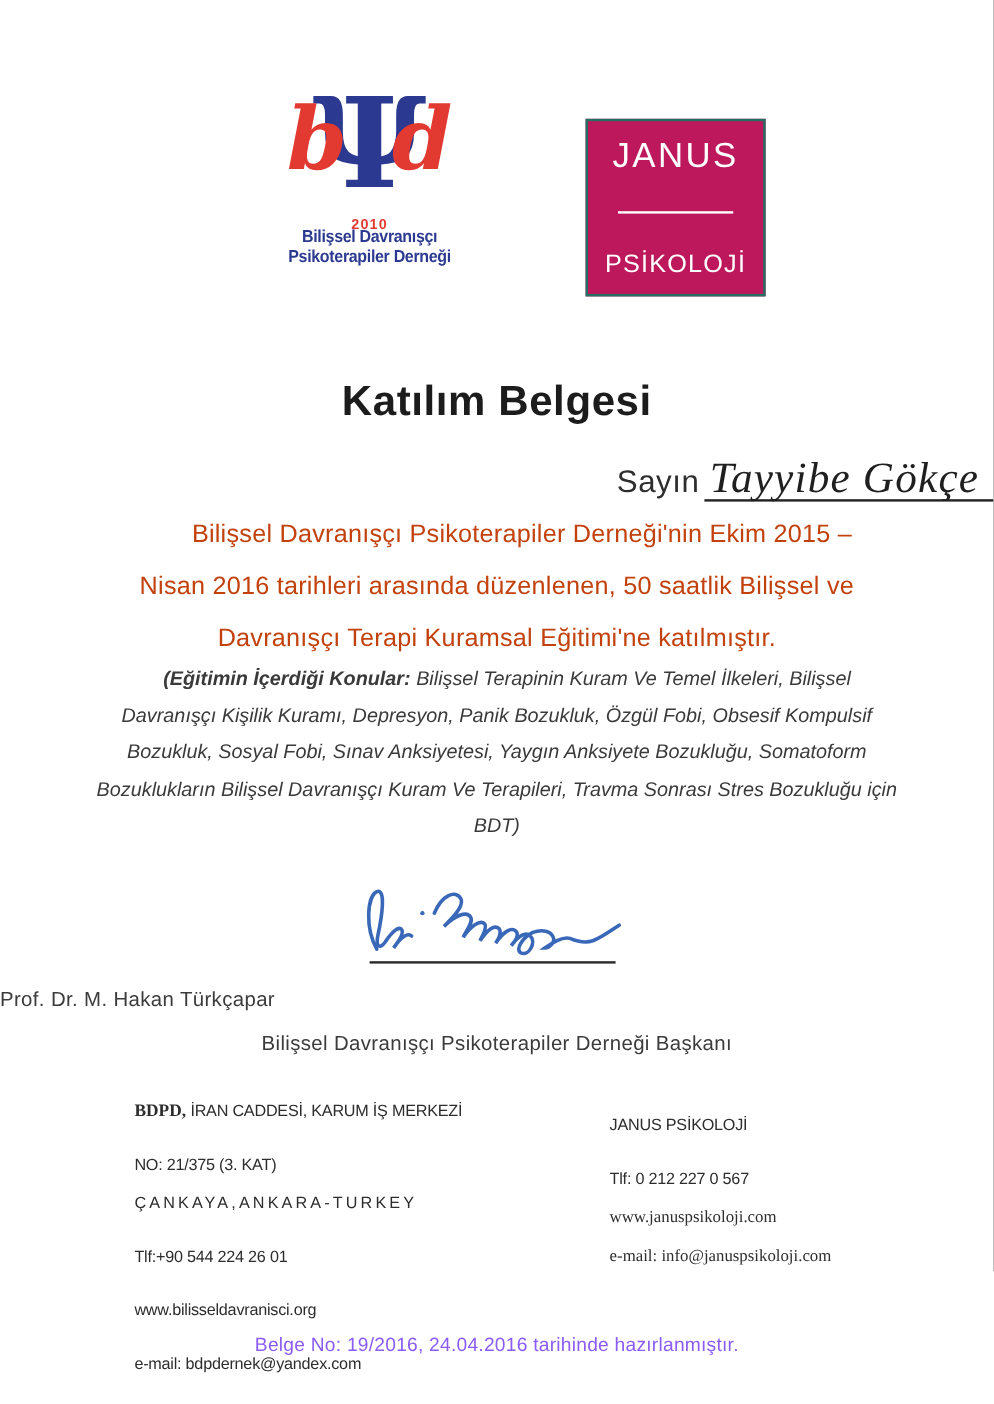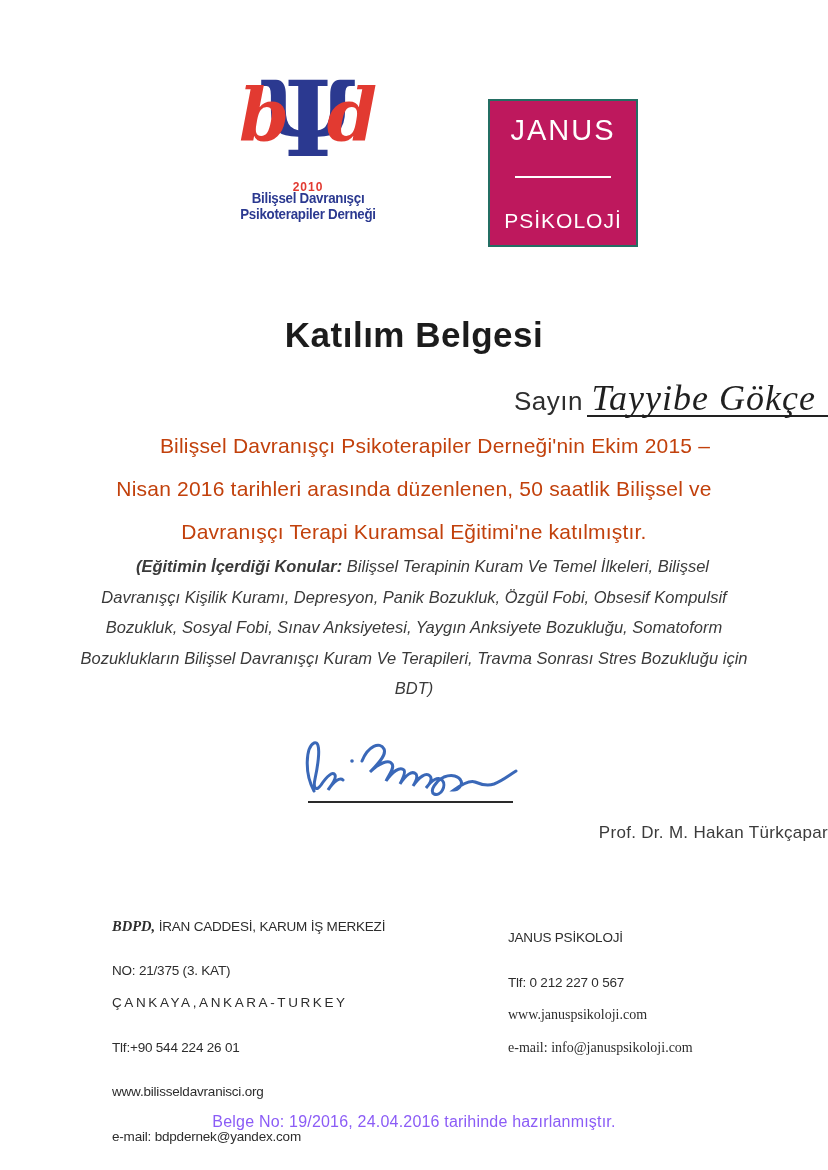--- a/index.html
+++ b/index.html
@@ -85,34 +85,34 @@
     font-style:italic; color:#3a3a3a;
   }
   .topics-lead { font-weight:700;margin-left:17px; }
 
   
   .signature-block { position:absolute; left:300px; top:733px; width:228px; }
   .signature-svg { display:block; width:228px; height:68px; }
   .signature-rule { width:205px; height:2px; background:#2a2a2a; margin-left:8px; }
   .signer-name {
     position:absolute; left:0; top:823px; width:100%;
-    text-align:right; font-size:17px; color:#3b3b3b; letter-spacing:0.3px;
+    text-align:left; font-size:17px; color:#3b3b3b; letter-spacing:0.3px;
   }
   .signer-title {
     position:absolute; left:0; top:860px; width:100%;
     text-align:center; font-size:17px; color:#3b3b3b; letter-spacing:0.3px;
   }
 
   
   .footer-col { position:absolute; top:916px; font-size:13.5px; color:#2d2d2d; }
   .footer-col .fline { height:32.5px; line-height:20px; }
   .footer-left { left:112px; width:330px; }
   .footer-right { left:508px; width:240px; }
   .serif-text { font-family:"Liberation Serif", serif; font-size:14px; }
-  .org-serif { font-family:"Liberation Serif", serif; font-weight:700; font-size:14.5px;font-style:italic; }
+  .org-serif { font-family:"Liberation Serif", serif; font-weight:700; font-size:14.5px; }
   .spaced { letter-spacing:2.6px; }
   .narrow { letter-spacing:-0.2px;margin-top:12px; }
 
   .doc-note {
     position:absolute; left:0; top:1113px; width:100%;
     text-align:center; font-size:16px; color:#8b5cf6; letter-spacing:0.2px;
   }
 </style>
 </head>
 <body>
@@ -156,20 +156,21 @@
       <g stroke="#3a68b8" stroke-width="3" stroke-linecap="round" fill="none">
         <path d="M14 58 C4 40 6 14 14 10 C22 7 18 32 15 46 C13 55 16 59 21 52 C27 43 33 38 35 42 C37 46 30 54 28 57 C34 48 40 44 43 47"></path>
         <circle cx="52" cy="28" r="1.8" fill="#3a68b8" stroke="none"></circle>
         <path d="M62 28 C68 13 80 8 84 16 C87 22 77 32 70 39 C79 30 89 26 92 31 C95 35 88 43 86 48 C92 39 100 33 104 37 C106 40 102 47 100 51 C106 42 112 37 116 41 C118 44 115 50 113 53 C119 44 126 39 130 43 C133 46 129 52 126 55 C132 47 138 43 142 47 C147 52 141 64 134 61 C129 58 136 48 144 44 C152 41 159 43 161 48 C163 52 158 57 154 57 C161 52 169 47 175 49 C182 52 188 53 194 51 C202 48 208 43 216 38"></path>
       </g>
     </svg>
     <div class="signature-rule"></div>
   </div>
 
   <div class="signer-name">Prof. Dr. M. Hakan Türkçapar</div>
+  <div class="signer-title">Bilişsel Davranışçı Psikoterapiler Derneği Başkanı</div>
 
   <div class="footer-col footer-left">
     <div class="fline"><span class="org-serif">BDPD,</span><span class="narrow"> İRAN CADDESİ, KARUM İŞ MERKEZİ</span></div>
     <div class="fline narrow">NO: 21/375 (3. KAT)</div>
     <div class="fline spaced">ÇANKAYA,ANKARA-TURKEY</div>
     <div class="fline narrow">Tlf:+90 544 224 26 01</div>
     <div class="fline narrow">www.bilisseldavranisci.org</div>
     <div class="fline narrow">e-mail: bdpdernek@yandex.com</div>
   </div>
 

